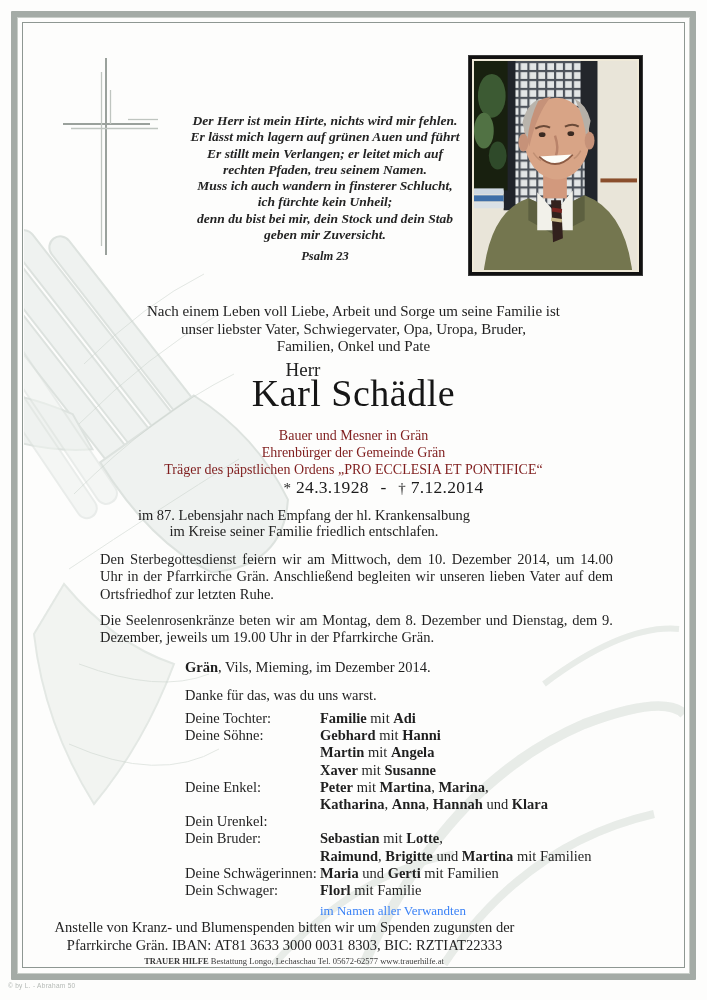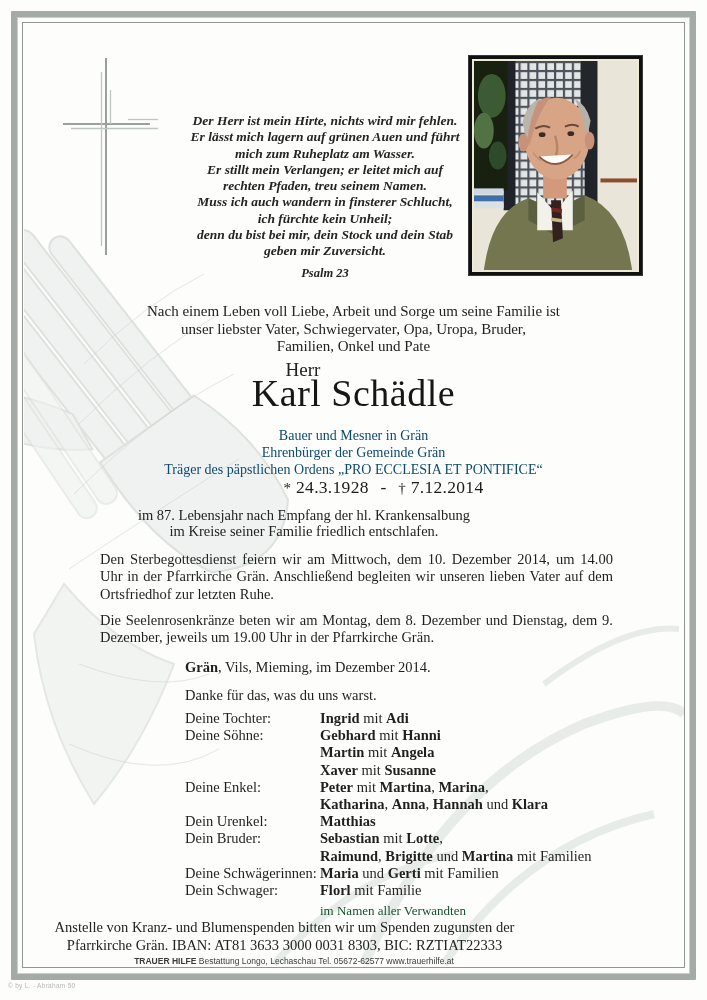--- a/index.html
+++ b/index.html
@@ -38,36 +38,36 @@
   .psalm{
     left:165px;top:113px;width:320px;
     font-style:italic;font-weight:bold;
     font-size:13.5px;line-height:16.3px;color:#242424;
     text-align:center;
   }
   .psalm-src{font-size:12.5px;font-weight:bold;margin-top:5px;}
   .intro{left:24px;top:303px;width:659px;font-size:15px;line-height:17.6px;color:#222;}
   .salutation{left:24px;top:359px;width:558px;font-size:19px;color:#222;}
   .deceased{left:24px;top:371px;width:659px;font-size:38px;letter-spacing:.5px;color:#161616;}
-  .titles{left:24px;top:428px;width:659px;font-size:14px;line-height:16.8px;color:#0c4a6e;}
+  .titles{left:24px;top:428px;width:659px;font-size:14px;line-height:16.8px;color:#7f1d1d;}
   .dates{left:24px;top:477px;width:659px;font-size:17.5px;color:#1b1b1b;letter-spacing:.3px;padding-left:30px;}
   .dates .sym{font-size:15px;}
   .dates .sep{padding:0 7px;}
   .deathlines{left:24px;top:507px;width:560px;font-size:14.5px;line-height:16.2px;color:#222;}
   .paras{left:100px;top:551px;width:513px;font-size:14.5px;line-height:17.3px;color:#1f1f1f;}
   .paras p{margin:0 0 9px 0;text-align:justify;}
   .dateline{left:185px;top:659px;width:430px;font-size:14.5px;}
   .thanks{left:185px;top:687px;width:430px;font-size:14.5px;}
   .family{left:185px;top:710px;width:440px;font-size:14.5px;line-height:17.2px;}
   .frow{display:grid;grid-template-columns:135px 1fr;}
   .flabel{white-space:nowrap;}
-  .fclosing{margin-left:135px;margin-top:3px;font-size:13px;color:#14532d;}
+  .fclosing{margin-left:135px;margin-top:3px;font-size:13px;color:#3b82f6;}
   .seg-b{font-weight:bold;}
   .donation{left:24px;top:919px;width:521px;font-size:14.5px;line-height:17.6px;color:#222;}
-  .funeral{left:24px;top:956px;width:540px;font-family:Liberation Sans, sans-serif;font-size:8.5px;color:#3a3a3a;}
+  .funeral{left:24px;top:956px;width:540px;font-family:Liberation Serif, serif;font-size:8.5px;color:#3a3a3a;}
   .copyright{
     left:8px;top:982px;font-family:"Liberation Sans",sans-serif;
     font-size:6.5px;color:#b3b8b4;letter-spacing:.3px;
   }
 </style>
 </head>
 <body>
 
 <div class="page">
 
@@ -179,21 +179,20 @@
         <path d="M 82 75 q 4 12 1 20" stroke="#b9836a" stroke-width="2.5" fill="none"></path>
         <path d="M 66 96 q 17 16 34 -2" fill="#fdfdf8" stroke="#8c5b44" stroke-width="1.8"></path>
         <path d="M 60 92 q 4 6 8 8 M 108 90 q -3 6 -7 8" stroke="#c08f73" stroke-width="1.5" fill="none"></path>
       </svg>
     </div>
   </div>
 
   <div class="abs psalm">
     <div>Der Herr ist mein Hirte, nichts wird mir fehlen.</div>
     <div>Er lässt mich lagern auf grünen Auen und führt</div>
-    <div>mich zum Ruheplatz am Wasser.</div>
     <div>Er stillt mein Verlangen; er leitet mich auf</div>
     <div>rechten Pfaden, treu seinem Namen.</div>
     <div>Muss ich auch wandern in finsterer Schlucht,</div>
     <div>ich fürchte kein Unheil;</div>
     <div>denn du bist bei mir, dein Stock und dein Stab</div>
     <div>geben mir Zuversicht.</div>
     <div class="psalm-src">Psalm 23</div>
   </div>
 
   <div class="abs intro center">
@@ -231,43 +230,40 @@
   </div>
 
   <div class="abs dateline"><span class="seg-b">Grän</span><span class="seg-r">, Vils, Mieming, im Dezember 2014.</span></div>
 
   <div class="abs thanks">Danke für das, was du uns warst.</div>
 
   <div class="abs family">
     <div class="frow">
       <div class="flabel">Deine Tochter:</div>
       <div class="fvals">
-        <div><span class="seg-b">Ingrid</span><span class="seg-r"> mit </span><span class="seg-b">Adi</span></div>
+        <div><span class="seg-b">Familie</span><span class="seg-r"> mit </span><span class="seg-b">Adi</span></div>
       </div>
     </div>
     <div class="frow">
       <div class="flabel">Deine Söhne:</div>
       <div class="fvals">
         <div><span class="seg-b">Gebhard</span><span class="seg-r"> mit </span><span class="seg-b">Hanni</span></div>
         <div><span class="seg-b">Martin</span><span class="seg-r"> mit </span><span class="seg-b">Angela</span></div>
         <div><span class="seg-b">Xaver</span><span class="seg-r"> mit </span><span class="seg-b">Susanne</span></div>
       </div>
     </div>
     <div class="frow">
       <div class="flabel">Deine Enkel:</div>
       <div class="fvals">
         <div><span class="seg-b">Peter</span><span class="seg-r"> mit </span><span class="seg-b">Martina</span><span class="seg-r">, </span><span class="seg-b">Marina</span><span class="seg-r">,</span></div>
         <div><span class="seg-b">Katharina</span><span class="seg-r">, </span><span class="seg-b">Anna</span><span class="seg-r">, </span><span class="seg-b">Hannah</span><span class="seg-r"> und </span><span class="seg-b">Klara</span></div>
       </div>
     </div>
     <div class="frow">
       <div class="flabel">Dein Urenkel:</div>
-      <div class="fvals">
-        <div><span class="seg-b">Matthias</span></div>
-      </div>
     </div>
     <div class="frow">
       <div class="flabel">Dein Bruder:</div>
       <div class="fvals">
         <div><span class="seg-b">Sebastian</span><span class="seg-r"> mit </span><span class="seg-b">Lotte</span><span class="seg-r">,</span></div>
         <div><span class="seg-b">Raimund</span><span class="seg-r">, </span><span class="seg-b">Brigitte</span><span class="seg-r"> und </span><span class="seg-b">Martina</span><span class="seg-r"> mit Familien</span></div>
       </div>
     </div>
     <div class="frow">
       <div class="flabel">Deine Schwägerinnen:</div>

